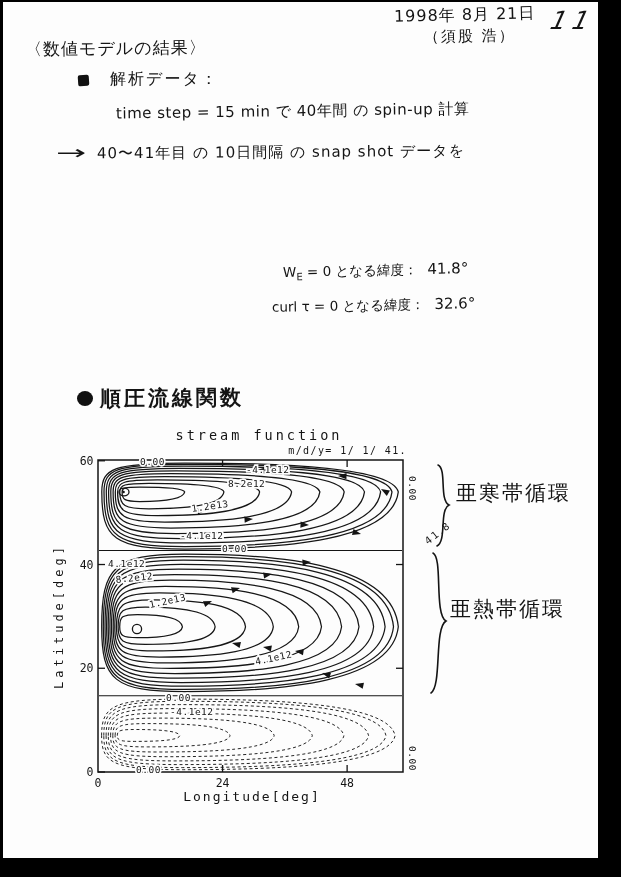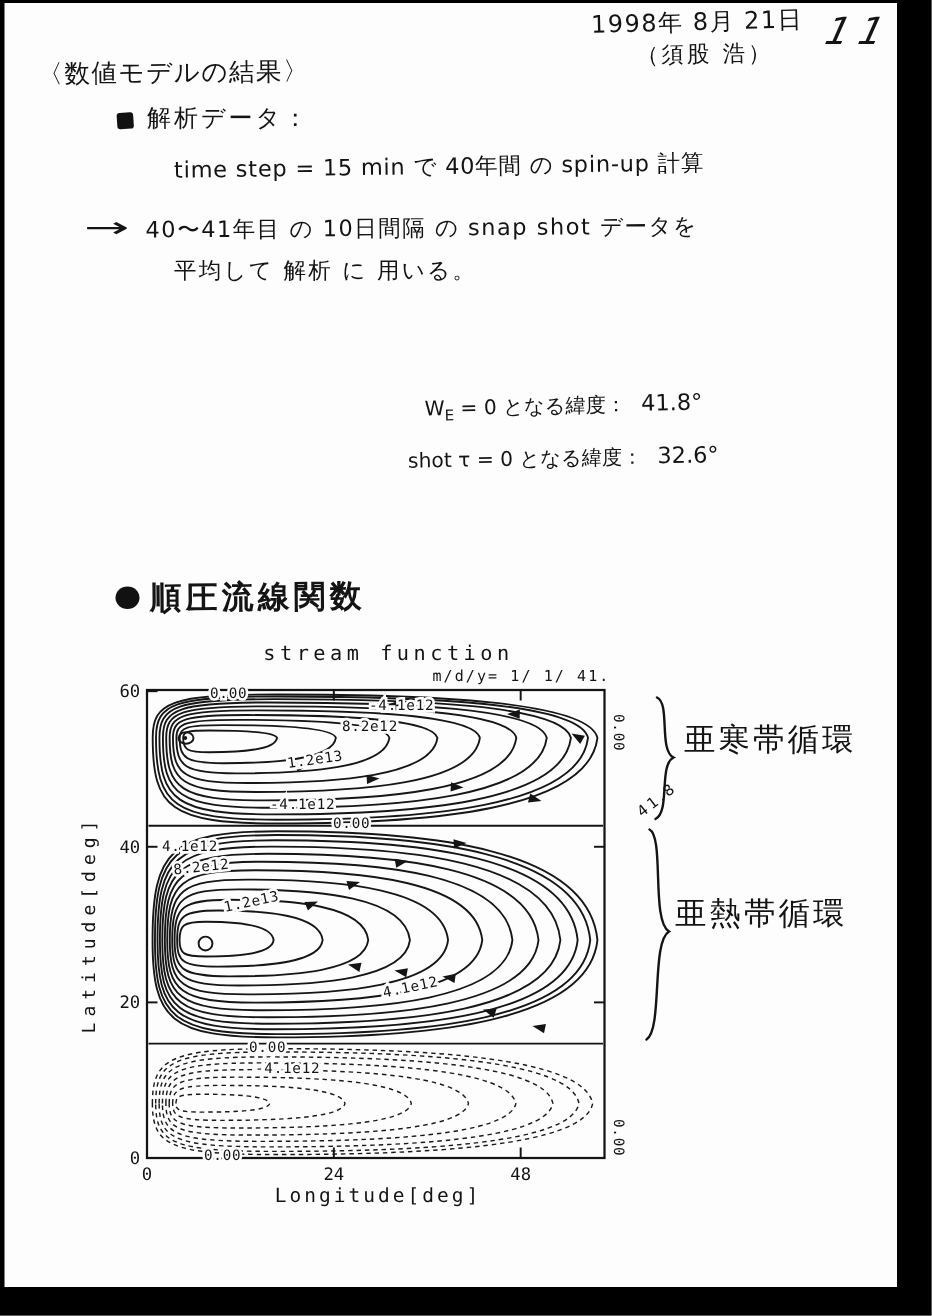--- a/index.html
+++ b/index.html
@@ -29,33 +29,32 @@
 <div class="page">
   <div class="sheet"></div>
 
   <div class="hw" style="left:394px;top:5px;font-size:16px;transform:rotate(-1.5deg);letter-spacing:1px;">1998年 8月 21日</div>
   <div class="hw" style="left:424px;top:27px;font-size:15px;transform:rotate(-1deg);letter-spacing:2px;">（須股 浩）</div>
   <div class="hw" style="left:551px;top:6px;font-size:25px;font-style:italic;letter-spacing:6px;transform:skewX(-14deg);">11</div>
 
   <div class="hw" style="left:25px;top:37px;font-size:17px;transform:rotate(-0.6deg);letter-spacing:1px;">〈数値モデルの結果〉</div>
 
   <div class="bullet-square" style="left:78px;top:75px;"></div>
-  <div class="hw" style="left:98px;top:69px;font-size:16px;letter-spacing:2px;">解析データ：</div>
+  <div class="hw" style="left:110px;top:69px;font-size:16px;letter-spacing:2px;">解析データ：</div>
   <div class="hw" style="left:116px;top:102px;font-size:15px;transform:rotate(-0.8deg);letter-spacing:0.5px;">time step = 15 min で 40年間 の spin-up 計算</div>
   <div class="hw" style="left:56px;top:141px;">
     <span class="arrow-long">→</span>
   </div>
   <div class="hw" style="left:97px;top:143px;font-size:15px;letter-spacing:1px;transform:rotate(-0.4deg);">40〜41年目 の 10日間隔 の snap shot データを</div>
-  <div class="hw" style="left:116px;top:171px;font-size:15px;letter-spacing:1.5px;">平均して 解析 に 用いる。</div>
 
   <div class="hw" style="left:283px;top:261px;font-size:13.5px;transform:rotate(-1.2deg);">
     <span>W</span><sub>E</sub><span> = 0 となる緯度：</span><span class="val">41.8°</span>
   </div>
   <div class="hw" style="left:272px;top:296px;font-size:13.5px;transform:rotate(-1deg);">
-    <span>shot τ</span><sub></sub><span> = 0 となる緯度：</span><span class="val">32.6°</span>
+    <span>curl τ</span><sub></sub><span> = 0 となる緯度：</span><span class="val">32.6°</span>
   </div>
 
   <div class="bullet-circle" style="left:77px;top:391px;"></div>
   <div class="hw" style="left:100px;top:384px;font-size:21px;font-weight:bold;letter-spacing:3px;transform:rotate(-0.5deg);">順圧流線関数</div>
 
   <svg width="621" height="877" viewBox="0 0 621 877">
     <text class="mono" x="259" y="440" text-anchor="middle" font-size="13.5" letter-spacing="3">stream function</text>
     <text class="mono" x="407" y="454" text-anchor="end" font-size="10" letter-spacing="1.4">m/d/y= 1/ 1/  41.</text>
 
     <g id="gcont">

